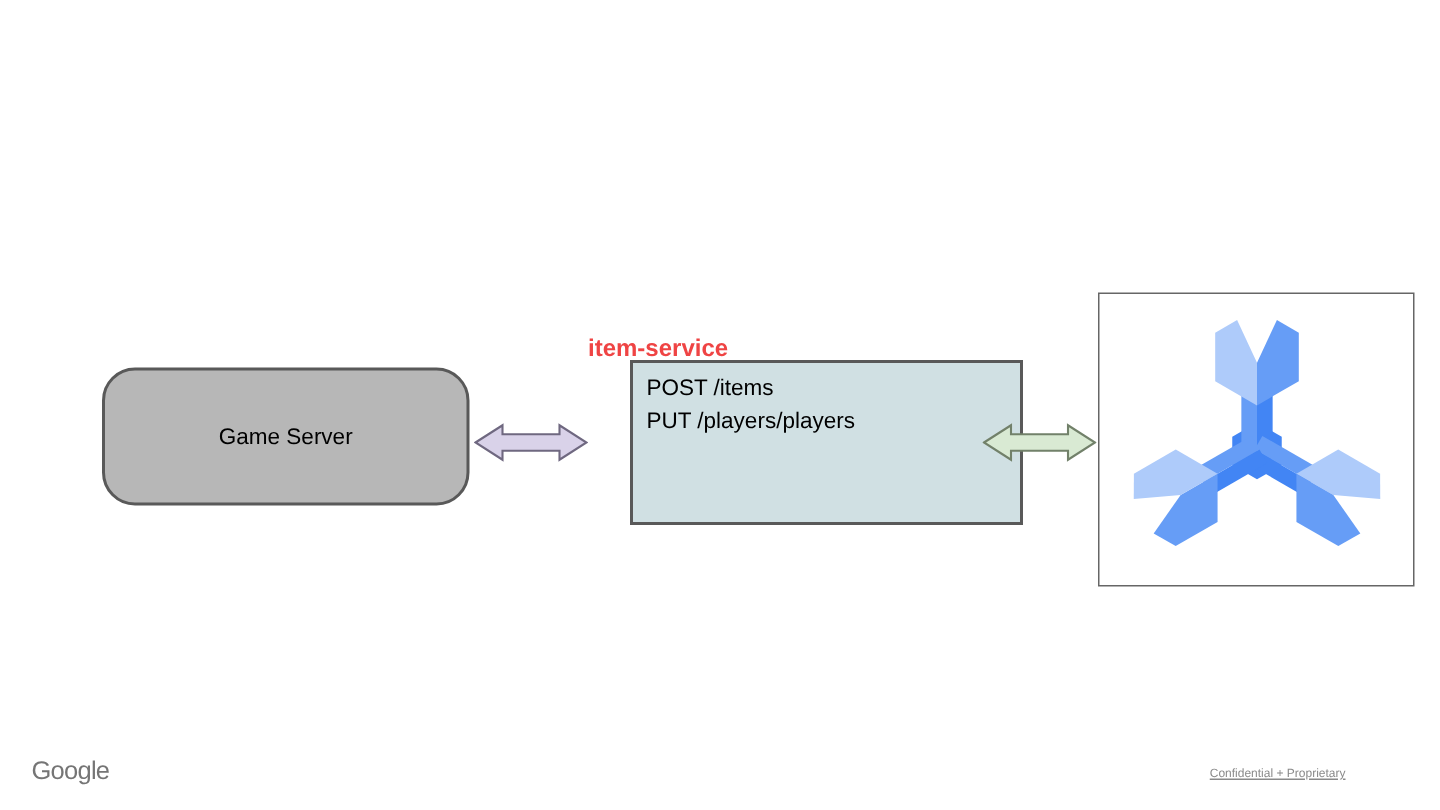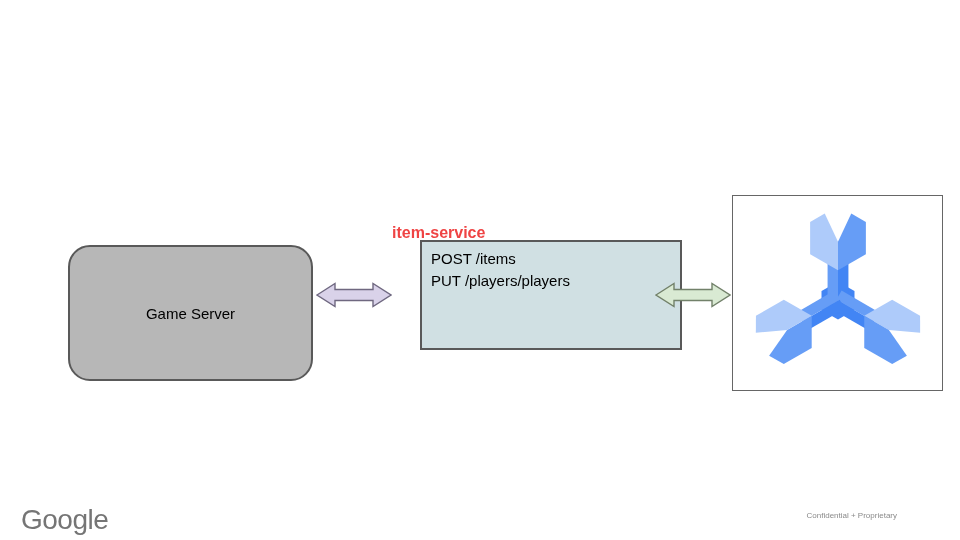--- a/index.html
+++ b/index.html
@@ -10,21 +10,21 @@
     width: 960px;
     height: 540px;
     background: #ffffff;
     overflow: hidden;
   }
 
   
   .game-server {
     position: absolute;
     left: 68px; top: 245px;
-    width: 245px; height: 136px;
+    width: 245px; height: 92px;
     box-sizing: border-box;
     background: var(--game-server-fill);
     border: 2px solid var(--game-server-border);
     border-radius: 22px;
     display: flex; align-items: center; justify-content: center;
     font-size: 15px; color: #000000;
   }
 
   
   .service-title {
@@ -69,28 +69,29 @@
     display: flex; align-items: center; justify-content: center;
   }
   .sp-light  { fill: var(--spanner-light); }
   .sp-medium { fill: var(--spanner-medium); }
   .sp-dark   { fill: var(--spanner-dark); }
 
   
   .brand {
     position: absolute;
     left: 21px; top: 504px;
-    font-size: 28px; letter-spacing: -0.5px;
+    font-size: 17px; letter-spacing: -0.5px;
     color: #757575;
   }
   .footer-note {
     position: absolute;
     right: 63px; top: 511px;
     font-size: 8px;
     color: #8a8a8a;
+    text-decoration: underline;
   }
 </style>
 </head>
 <body>
 
 <div class="slide">
 
   <div class="game-server">
     <span>Game Server</span>
   </div>

